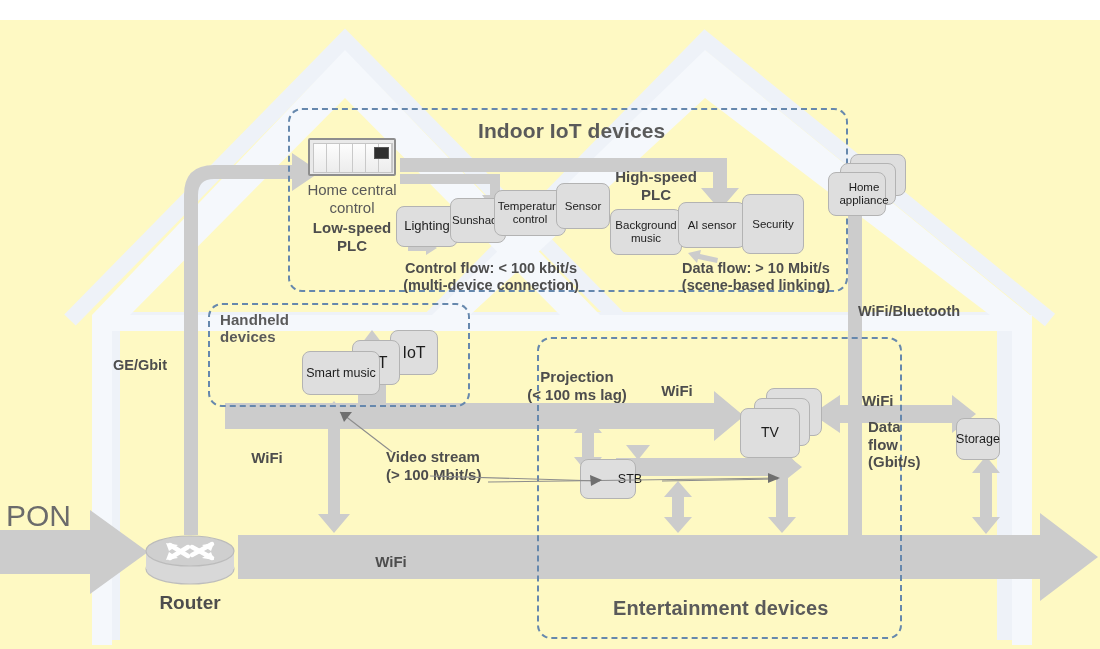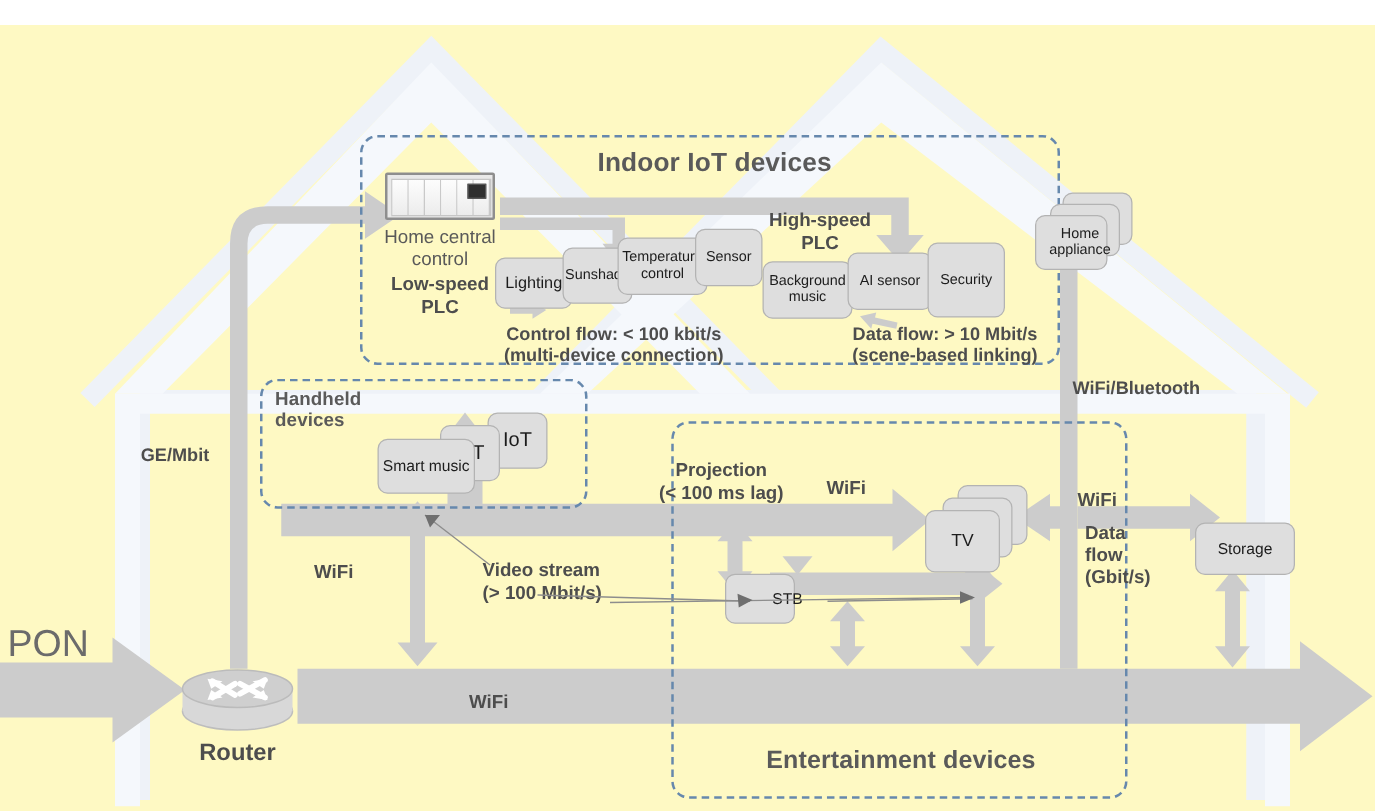--- a/index.html
+++ b/index.html
@@ -225,21 +225,21 @@
   <div class="dev sm" style="left:390px;top:310px;width:48px;height:45px;font-size:16px;">IoT</div>
   <div class="dev sm" style="left:352px;top:320px;width:48px;height:45px;font-size:16px;">IoT</div>
   <div class="dev sm" style="left:302px;top:331px;width:78px;height:44px;font-size:12.5px;">Smart music</div>
 
   <div class="dev blank" style="left:766px;top:368px;width:56px;height:48px;"></div>
   <div class="dev blank" style="left:754px;top:378px;width:56px;height:48px;"></div>
   <div class="dev tv" style="left:740px;top:388px;width:60px;height:50px;">TV</div>
 
   <div class="dev sm" style="left:580px;top:439px;width:56px;height:40px;font-size:12.5px;padding-left:44px;">STB</div>
 
-  <div class="dev sm" style="left:956px;top:398px;width:80px;height:42px;font-size:12.5px;">Storage</div>
+  <div class="dev sm" style="left:956px;top:398px;width:44px;height:42px;font-size:12.5px;">Storage</div>
 
   <div class="router-wrap" style="left:142px;top:505px;width:96px;height:62px;">
     <svg viewBox="0 0 96 62" width="96" height="62">
       <ellipse cx="48" cy="44" rx="44" ry="15" fill="#d8d8d8" stroke="#bdbdbd" stroke-width="1.2"></ellipse>
       <rect x="4" y="26" width="88" height="18" fill="#d8d8d8"></rect>
       <ellipse cx="48" cy="26" rx="44" ry="15" fill="#cfcfcf" stroke="#bbbbbb" stroke-width="1.2"></ellipse>
       <g stroke="#ffffff" stroke-width="4.5" stroke-linecap="round" fill="none">
         <path d="M 28 33 L 46 22"></path>
         <path d="M 50 30 L 70 19"></path>
         <path d="M 28 20 L 46 31"></path>
@@ -250,21 +250,21 @@
         <path d="M 72 35 L 60 33 L 69 27 Z"></path>
         <path d="M 24 35 L 36 33 L 27 27 Z"></path>
         <path d="M 72 18 L 60 20 L 69 26 Z"></path>
       </g>
     </svg>
   </div>
   <div class="lbl b" style="left:136px;top:572px;width:108px;font-size:19px;color:#4d4d4d;">Router</div>
 
   <div class="lbl light" style="left:6px;top:478px;width:90px;font-size:30px;color:#6b6b6b;text-align:left;">PON</div>
 
-  <div class="lbl b" style="left:92px;top:337px;width:96px;font-size:14.5px;">GE/Mbit</div>
+  <div class="lbl b" style="left:92px;top:337px;width:96px;font-size:14.5px;">GE/Gbit</div>
 
   <div class="lbl b" style="left:232px;top:429px;width:70px;font-size:15px;">WiFi</div>
 
   <div class="lbl b" style="left:512px;top:348px;width:130px;font-size:15px;">Projection
 (&lt; 100 ms lag)</div>
 
   <div class="lbl b" style="left:642px;top:362px;width:70px;font-size:15px;">WiFi</div>
 
   <div class="lbl b" style="left:862px;top:372px;width:64px;font-size:15px;text-align:left;">WiFi</div>
 

